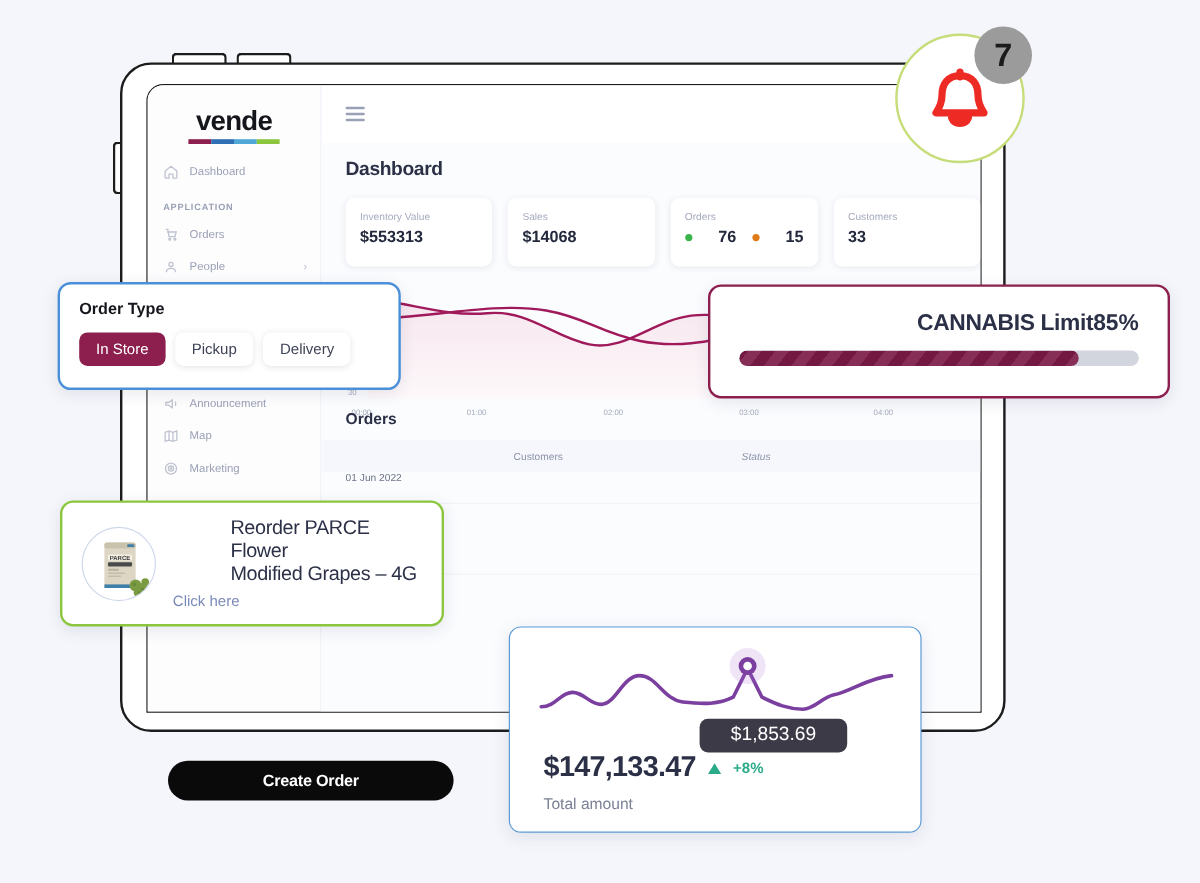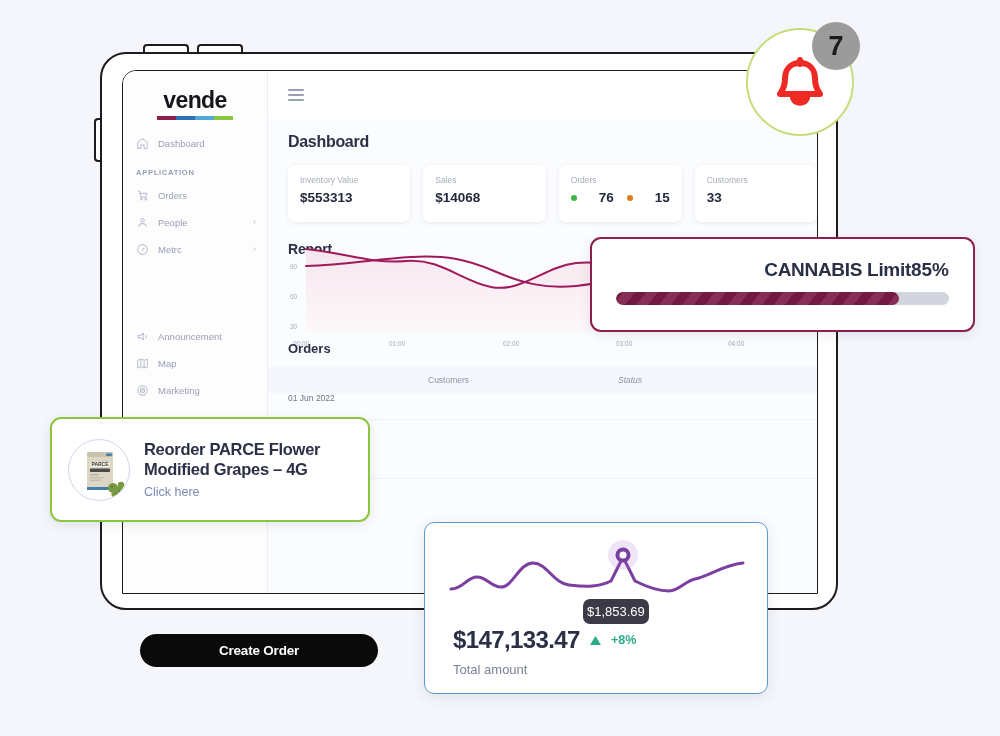--- a/index.html
+++ b/index.html
@@ -182,35 +182,35 @@
     border-radius: 11px;
     display: flex; align-items: center; gap: 14px;
     padding: 0 16px;
     box-shadow: 0 3px 12px rgba(40,50,90,.10);
   }
   .prod-thumb {
     width: 62px; height: 62px; border-radius: 50%;
     border: 1px solid #cfd8ea; flex: none;
     position: relative; overflow: hidden; background: #fff;
   }
-  .ro-title { font-size: 16.5px; font-weight: bold; color: #2b3047; line-height: 1.16; letter-spacing: -0.3px; }
+  .ro-title { font-size: 16.5px; font-weight: normal; color: #2b3047; line-height: 1.16; letter-spacing: -0.3px; margin-left: 48px; }
   .ro-link { font-size: 12.5px; color: #7b8ab8; margin-top: 6px; }
 
   
   .total-card {
     position: absolute; left: 424px; top: 522px;
     width: 344px; height: 172px;
     background: #fff; border: 1.6px solid #5b9bd5;
     border-radius: 10px; padding: 16px 28px;
     box-shadow: 0 3px 14px rgba(40,50,90,.10);
   }
   .tooltip-box {
     position: absolute; left: 158px; top: 76px;
     background: #3c3a47; color: #fff;
-    font-size: 13px; padding: 5px 4px; border-radius: 7px;
+    font-size: 16px; padding: 5px 26px; border-radius: 7px;
   }
   .total-value { font-size: 24px; font-weight: bold; color: #2b3047; letter-spacing: -0.6px; }
   .total-delta { font-size: 12.5px; color: #2bab8a; font-weight: bold; }
   .total-label { font-size: 13px; color: #7c8296; margin-top: 7px; }
   .total-row { display: flex; align-items: center; gap: 9px; position: absolute; left: 28px; top: 103px; }
 
   
   .bell-wrap {
     position: absolute; left: 746px; top: 28px;
     width: 108px; height: 108px;
@@ -401,20 +401,28 @@
         <div class="tbl-row" style="top:258px">
           <div class="td td-1">01 Jun 2022</div>
         </div>
         <div class="tbl-row" style="top:317px">
           <div class="td td-1">02 Jun 2022</div>
         </div>
       </div>
     </div>
   </div>
 
+  <div class="order-type-card">
+    <div class="ot-title">Order Type</div>
+    <div class="ot-pills">
+      <div class="pill active">In Store</div>
+      <div class="pill">Pickup</div>
+      <div class="pill">Delivery</div>
+    </div>
+  </div>
 
   <div class="limit-card">
     <div class="limit-row">
       <div class="limit-title">CANNABIS Limit</div>
       <div class="limit-pct">85%</div>
     </div>
     <div class="limit-track">
       <div class="limit-fill" id="limitFill" style="width: 85%;"></div>
     </div>
   </div>

